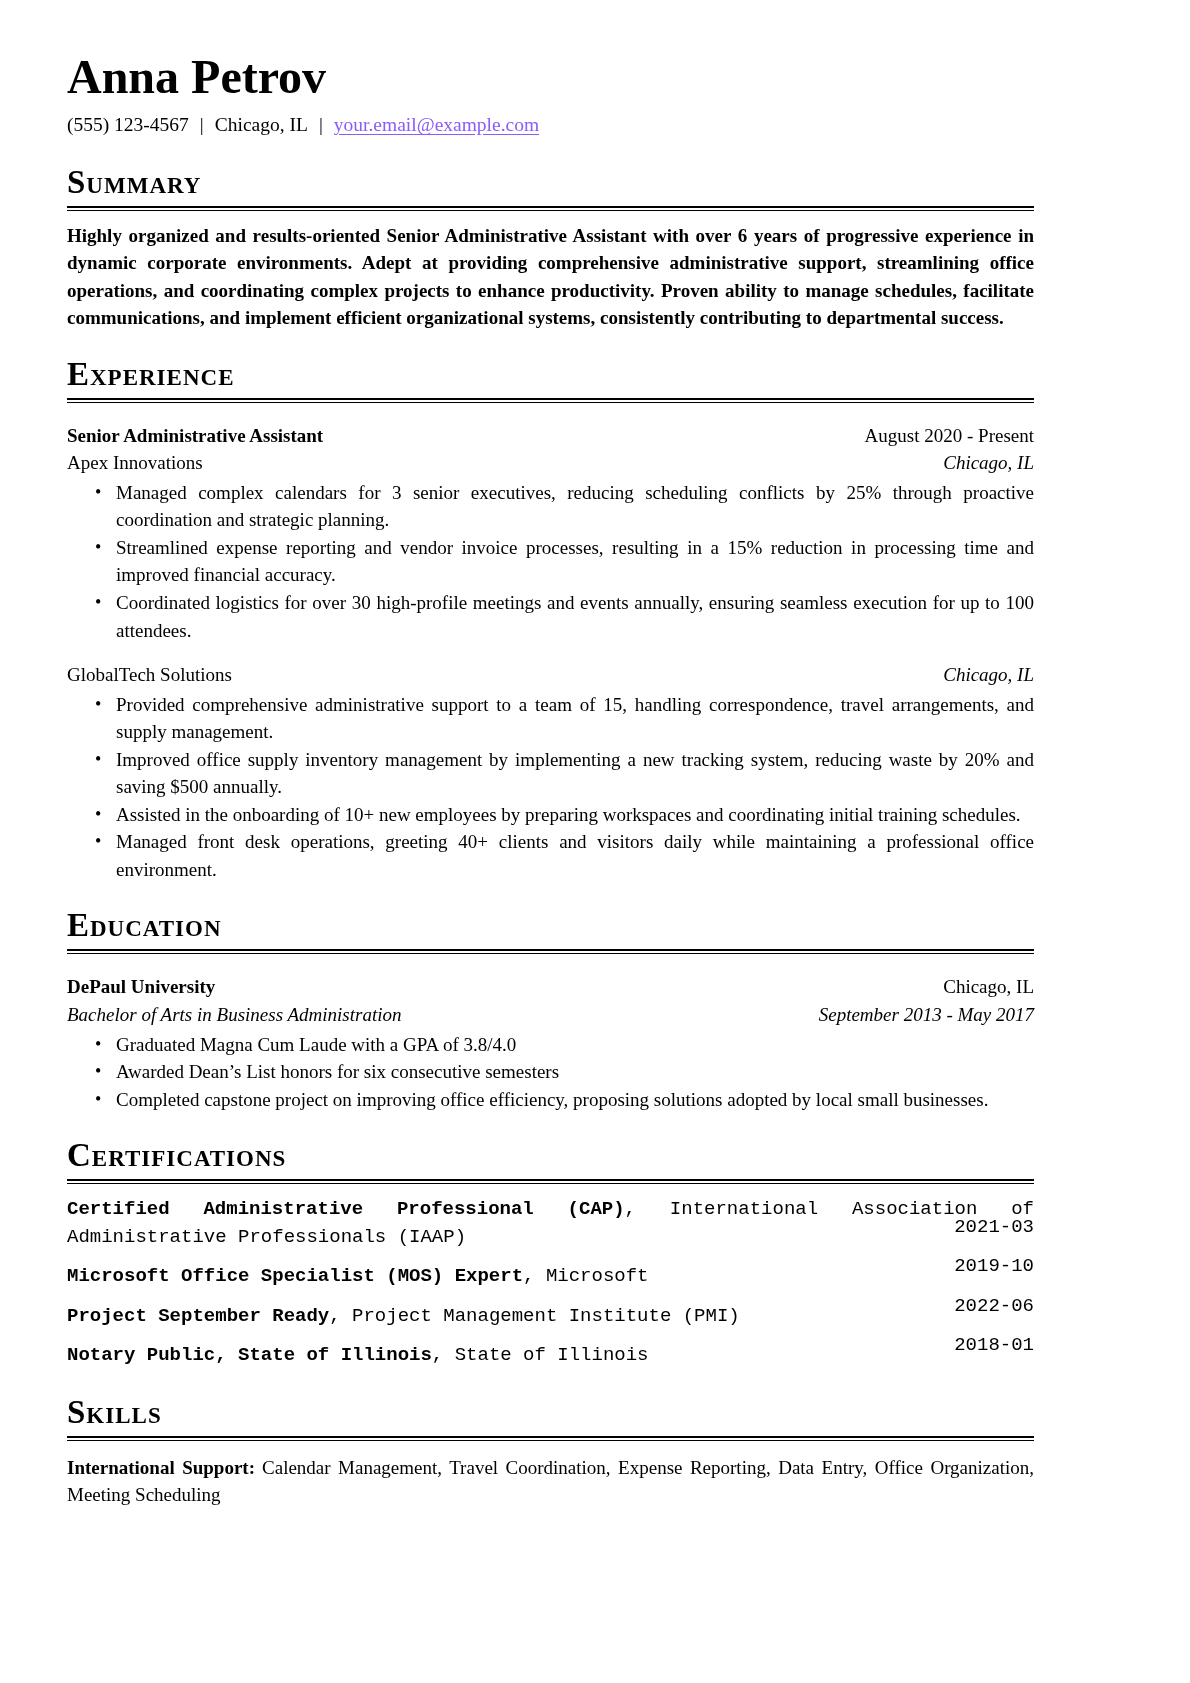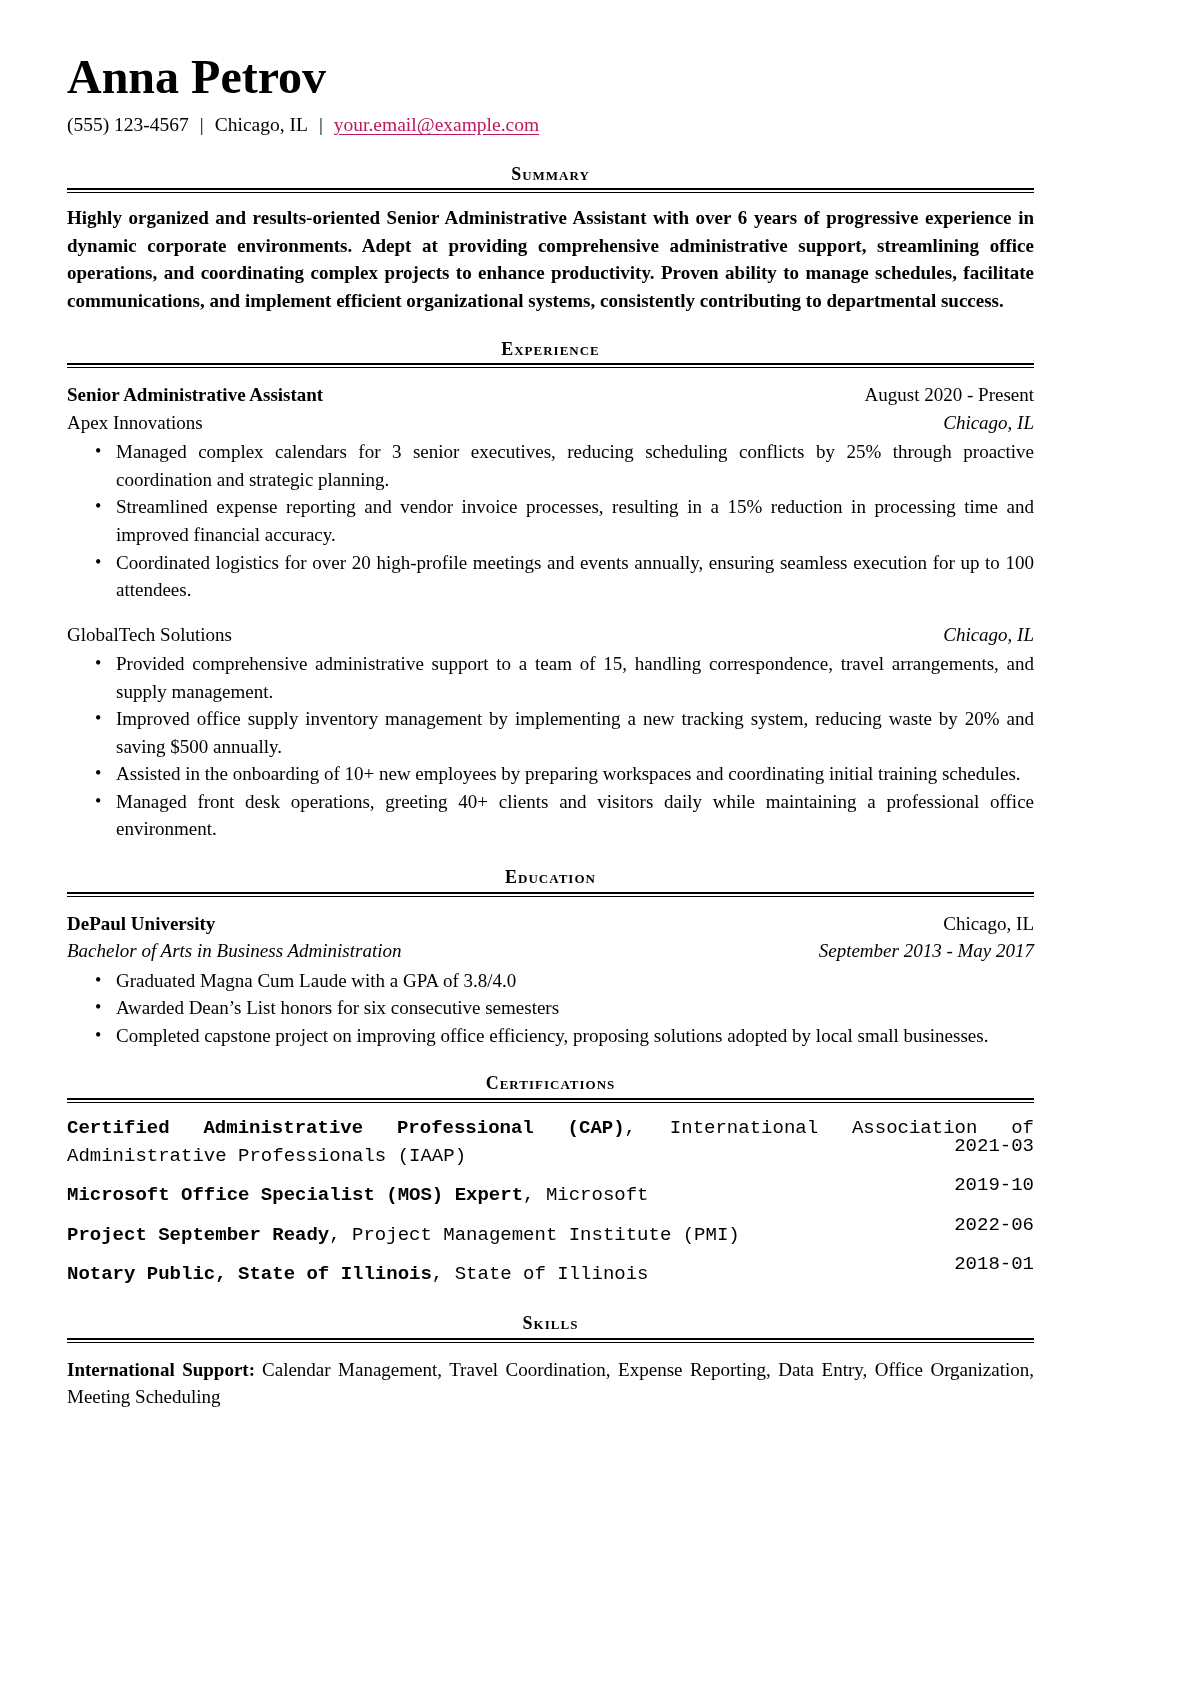--- a/index.html
+++ b/index.html
@@ -20,42 +20,41 @@
     line-height: 1.05;
     margin: 0;
     font-weight: 700;
   }
   .contact {
     margin-top: 9px;
     font-size: 19.5px;
   }
   .contact .sep { margin: 0 11px; }
   .contact a.email {
-    color: #be185d;
+    color: #8b5cf6;
     text-decoration: underline;
     text-underline-offset: 3px;
   }
   section { margin-top: 24px; }
   h2.sec-title {
-    font-size: 18px;
+    font-size: 33px;
     line-height: 1.15;
     margin: 0 0 4px 0;
     font-weight: 700;
     font-variant: small-caps;
     letter-spacing: 1px;
-    text-align: center;
   }
   .rule {
     height: 2px;
     border-top: 2px solid #000000;
     border-bottom: 1px solid #000000;
     margin-bottom: 11px;
   }
   .body-text { margin: 0; text-align: justify; font-weight: bold; }
-  .entry { margin-top: 13px; }
+  .entry { margin-top: 19px; }
   .entry + .entry { margin-top: 17px; }
   .row {
     display: flex;
     justify-content: space-between;
     align-items: baseline;
   }
   .bold { font-weight: 700; }
   .italic { font-style: italic; }
   .bullets { margin-top: 2px; }
   .bullet { display: flex; padding-left: 28px; }
@@ -112,21 +111,21 @@
         <div class="bullet">
           <span class="marker">•</span>
           <div class="bullet-text">Managed complex calendars for 3 senior executives, reducing scheduling conflicts by 25% through proactive coordination and strategic planning.</div>
         </div>
         <div class="bullet">
           <span class="marker">•</span>
           <div class="bullet-text">Streamlined expense reporting and vendor invoice processes, resulting in a 15% reduction in processing time and improved financial accuracy.</div>
         </div>
         <div class="bullet">
           <span class="marker">•</span>
-          <div class="bullet-text">Coordinated logistics for over 20 high-profile meetings and events annually, ensuring seamless execution for up to 100 attendees.</div>
+          <div class="bullet-text">Coordinated logistics for over 30 high-profile meetings and events annually, ensuring seamless execution for up to 100 attendees.</div>
         </div>
       </div>
     </div>
 
     <div class="entry">
       <div class="row">
         <span>GlobalTech Solutions</span>
         <span class="italic">Chicago, IL</span>
       </div>
       <div class="bullets">

